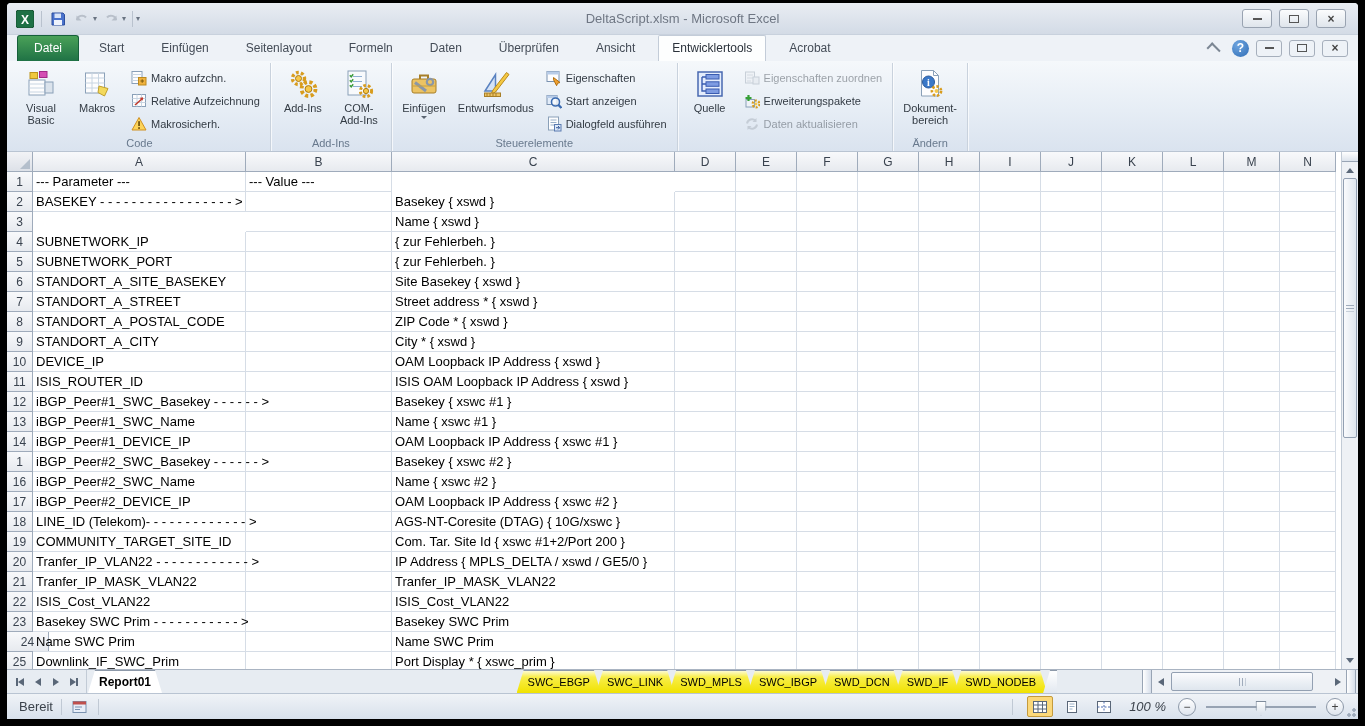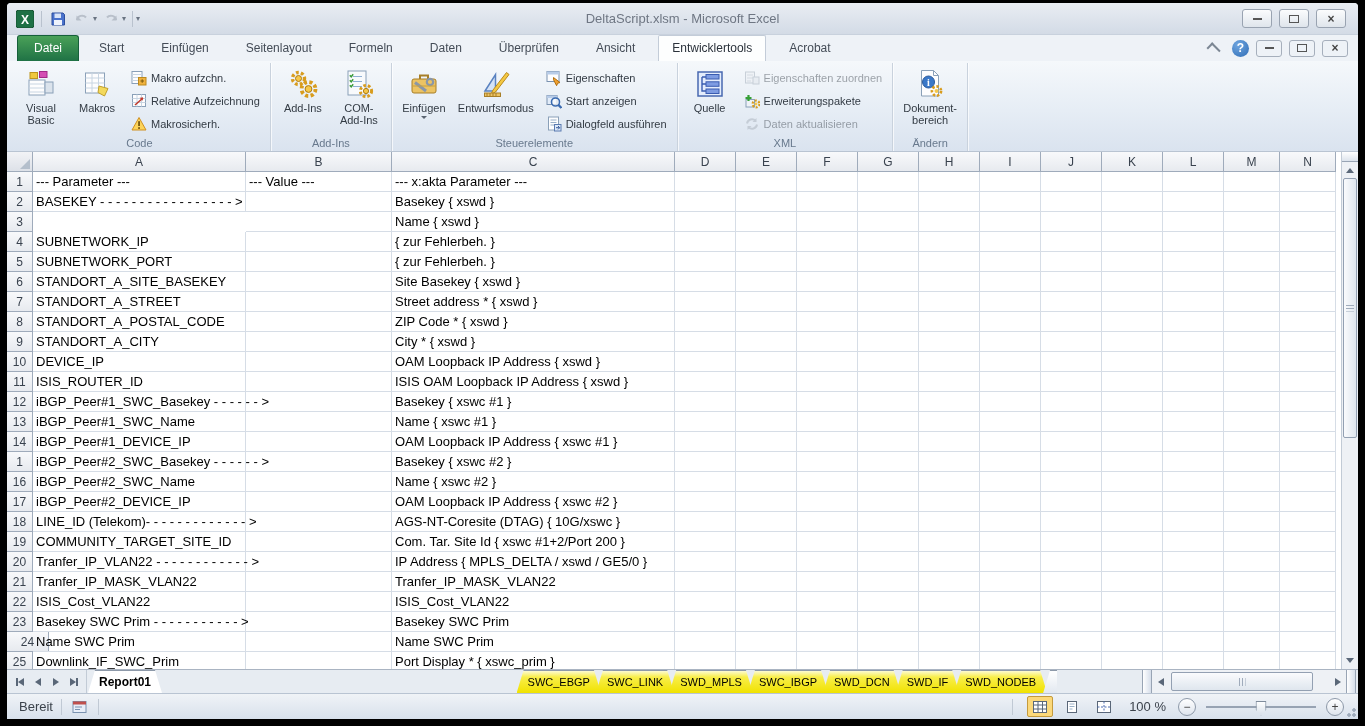--- a/index.html
+++ b/index.html
@@ -93,21 +93,21 @@
   .hthumb{position:absolute;top:2px;bottom:2px;left:2px;width:140px;border:1px solid #93a0b2;border-radius:2px;
     background:linear-gradient(#fafbfd,#dfe6ee);}
   
   .statusbar{height:25px;background:linear-gradient(#f0f3f7,#d8e1ec);border-top:1px solid #b9c4d2;
     display:flex;align-items:center;font-size:13px;color:#3c434c;position:relative;}
   .statusbar .sep{width:1px;height:16px;background:#c0c9d4;margin:0 8px;}
   .ready{margin-left:12px;}
   .sb-right{margin-left:auto;display:flex;align-items:center;gap:6px;padding-right:14px;}
   .viewbtn{width:24px;height:19px;border:1px solid transparent;border-radius:2px;display:flex;align-items:center;justify-content:center;}
   .viewbtn.active{background:#fbd87a;border-color:#c49a3c;}
-  .zoomlbl{margin:0 6px;font-size:13px;color:#3c434c;}
+  .zoomlbl{margin:0 6px;font-size:13px;color:#3c434c;font-style:italic;}
   .zbtn{width:16px;height:16px;border:1px solid #8d99a9;border-radius:50%;background:linear-gradient(#fff,#dde4ed);
     display:flex;align-items:center;justify-content:center;font-size:12px;color:#444;line-height:1;}
   .ztrack{width:110px;height:2px;background:#97a3b3;position:relative;margin:0 4px;}
   .ztick{position:absolute;left:50%;top:-3px;width:1px;height:8px;background:#97a3b3;}
   .zthumb{position:absolute;left:50%;top:-5px;transform:translateX(-50%);width:9px;height:13px;
     background:linear-gradient(#fdfefe,#d8e0ea);border:1px solid #7f8c9c;
     clip-path:polygon(0 0,100% 0,100% 60%,50% 100%,0 60%);}
   .grip{position:absolute;right:2px;bottom:2px;width:12px;height:12px;
     background:
      radial-gradient(circle at 10px 10px,#9fabbb 1.5px,transparent 2px),
@@ -391,21 +391,20 @@
               <span class="icon">
                 <svg width="16" height="16">
                   <path d="M3 7.5a5 5 0 018.6-2.6M13 8.5a5 5 0 01-8.6 2.6" fill="none" stroke="#a2aab4" stroke-width="2"></path>
                   <path d="M12.5 2v4h-4zM3.5 14v-4h4z" fill="#a2aab4"></path>
                 </svg>
               </span>
               <span>Daten aktualisieren</span>
             </div>
           </div>
         </div>
-        <div class="rgroup-label">XML</div>
       </div>
       <div class="rgroup">
         <div class="rgroup-content">
           <div class="rbtn-large">
             <span class="icon">
               <svg width="30" height="30">
                 <path d="M6.5 1.5h12l5 5V27h-17z" fill="#fdfdfe" stroke="#8aa0b8"></path>
                 <path d="M18.5 1.5v5h5" fill="none" stroke="#8aa0b8"></path>
                 <circle cx="13.5" cy="13" r="6" fill="#3a78c8" stroke="#2a5a9c"></circle>
                 <text x="13.5" y="17" text-anchor="middle" fill="#fff" font-size="10" font-weight="bold" font-family="Liberation Serif">i</text>
@@ -443,21 +442,20 @@
       <div class="hdr" style="left: 912px; top: 0px; width: 61px; height: 20px;">H</div>
       <div class="hdr" style="left: 973px; top: 0px; width: 61px; height: 20px;">I</div>
       <div class="hdr" style="left: 1034px; top: 0px; width: 61px; height: 20px;">J</div>
       <div class="hdr" style="left: 1095px; top: 0px; width: 61px; height: 20px;">K</div>
       <div class="hdr" style="left: 1156px; top: 0px; width: 61px; height: 20px;">L</div>
       <div class="hdr" style="left: 1217px; top: 0px; width: 56px; height: 20px;">M</div>
       <div class="hdr" style="left: 1273px; top: 0px; width: 56px; height: 20px;">N</div>
       <div class="hdr" style="left: 0px; top: 20px; width: 26px; height: 20px;">1</div>
       <div class="cell" style="left: 26px; top: 20px; width: 213px; height: 20px;">--- Parameter ---</div>
       <div class="cell" style="left: 239px; top: 20px; width: 146px; height: 20px;">--- Value ---</div>
-      <div class="cell" style="left: 385px; top: 20px; width: 283px; height: 20px;">--- x:akta Parameter ---</div>
       <div class="cell" style="left: 668px; top: 20px; width: 61px; height: 20px;"></div>
       <div class="cell" style="left: 729px; top: 20px; width: 61px; height: 20px;"></div>
       <div class="cell" style="left: 790px; top: 20px; width: 61px; height: 20px;"></div>
       <div class="cell" style="left: 851px; top: 20px; width: 61px; height: 20px;"></div>
       <div class="cell" style="left: 912px; top: 20px; width: 61px; height: 20px;"></div>
       <div class="cell" style="left: 973px; top: 20px; width: 61px; height: 20px;"></div>
       <div class="cell" style="left: 1034px; top: 20px; width: 61px; height: 20px;"></div>
       <div class="cell" style="left: 1095px; top: 20px; width: 61px; height: 20px;"></div>
       <div class="cell" style="left: 1156px; top: 20px; width: 61px; height: 20px;"></div>
       <div class="cell" style="left: 1217px; top: 20px; width: 56px; height: 20px;"></div>

